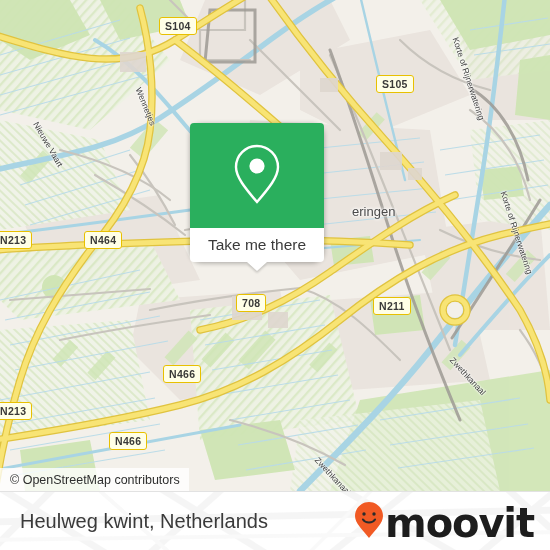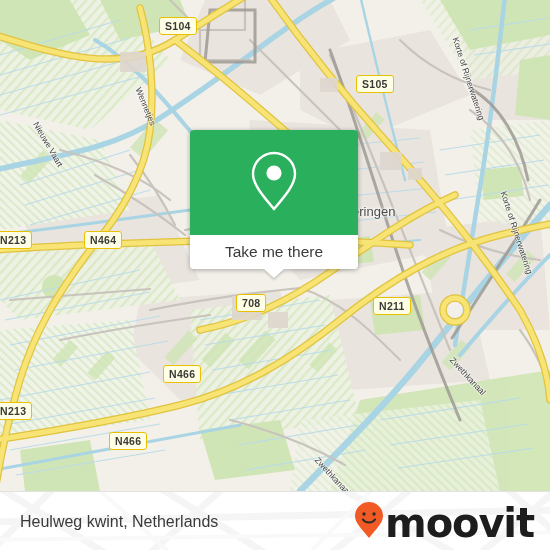--- a/index.html
+++ b/index.html
@@ -66,23 +66,23 @@
     font-size: 13px;
     white-space: nowrap;
     font-family: "Liberation Sans", sans-serif;
     text-shadow: 0 0 2px #fff, 0 0 3px #fff, 0 0 4px #fff;
   }
 
   
   #popup {
     position: absolute;
     left: 190px;
-    top: 130px;
-    width: 168px;
-    border-radius: 4px;
+    top: 123px;
+    width: 134px;
+    border-radius: 12px;
     box-shadow: 0 1px 5px rgba(0,0,0,.32);
     overflow: visible;
     z-index: 40;
   }
   #popup-top {
     background: #27ae5f;
     background: #2aaf5d;
     height: 105px;
     border-radius: 4px 4px 0 0;
     display: flex;
@@ -148,21 +148,21 @@
     width: 550px; height: 59px;
     opacity: .5;
   }
   #footer-title {
     position: absolute;
     left: 20px;
     top: 0;
     height: 59px;
     display: flex;
     align-items: center;
-    font-size: 16px;
+    font-size: 20px;
     color: #3a3a3a;
     font-family: "Liberation Sans", sans-serif;
   }
   #brand {
     position: absolute;
     right: 16px;
     top: 0;
     height: 59px;
     display: flex;
     align-items: center;
@@ -337,21 +337,21 @@
         <rect x="232" y="296" width="30" height="24"></rect>
         <rect x="268" y="312" width="20" height="16"></rect>
         <rect x="380" y="152" width="22" height="18"></rect>
         <rect x="408" y="168" width="14" height="12"></rect>
         <rect x="120" y="52" width="26" height="20"></rect>
         <rect x="320" y="78" width="18" height="14"></rect>
       </g>
     </svg>
 
     <div class="shield" style="left:159px; top:17px;">S104</div>
-    <div class="shield" style="left:356px; top:75px;">S105</div>
+    <div class="shield" style="left:376px; top:75px;">S105</div>
     <div class="shield" style="left:84px;  top:231px;">N464</div>
     <div class="shield" style="left:-6px;  top:231px;">N213</div>
     <div class="shield" style="left:-6px;  top:402px;">N213</div>
     <div class="shield" style="left:163px; top:365px;">N466</div>
     <div class="shield" style="left:109px; top:432px;">N466</div>
     <div class="shield" style="left:236px; top:294px;">708</div>
     <div class="shield" style="left:373px; top:297px;">N211</div>
 
     <div class="maplabel" style="left:143px; top:86px;  transform:rotate(68deg); transform-origin:left top;">Wennetjes</div>
     <div class="maplabel" style="left:460px; top:36px;  transform:rotate(72deg); transform-origin:left top;">Korte of Rijnerwatering</div>
@@ -370,20 +370,23 @@
             <circle cx="25" cy="23" r="7.6" fill="#ffffff"></circle>
           </svg>
         </span>
       </div>
       <div id="popup-bottom">
         <span id="popup-label">Take me there</span>
         <span id="popup-tail"></span>
       </div>
     </div>
 
+    <div id="attribution">
+      <span>© OpenStreetMap contributors</span>
+    </div>
   </div>
 
   <div id="footer">
     <svg id="footer-watermark" viewBox="0 0 550 59">
       <g stroke="#ededed" stroke-width="7" fill="none">
         <path d="M-10 -10 L120 70"></path>
         <path d="M60 -10 L-10 60"></path>
         <path d="M150 -10 L280 70"></path>
         <path d="M230 -10 L140 70"></path>
         <path d="M330 -10 L470 70"></path>

